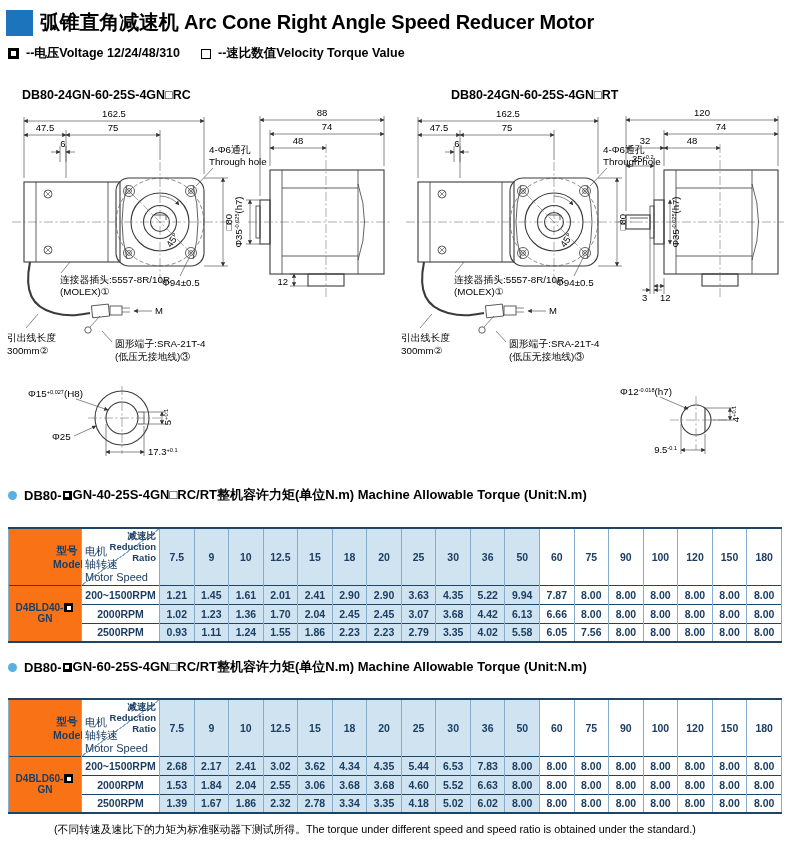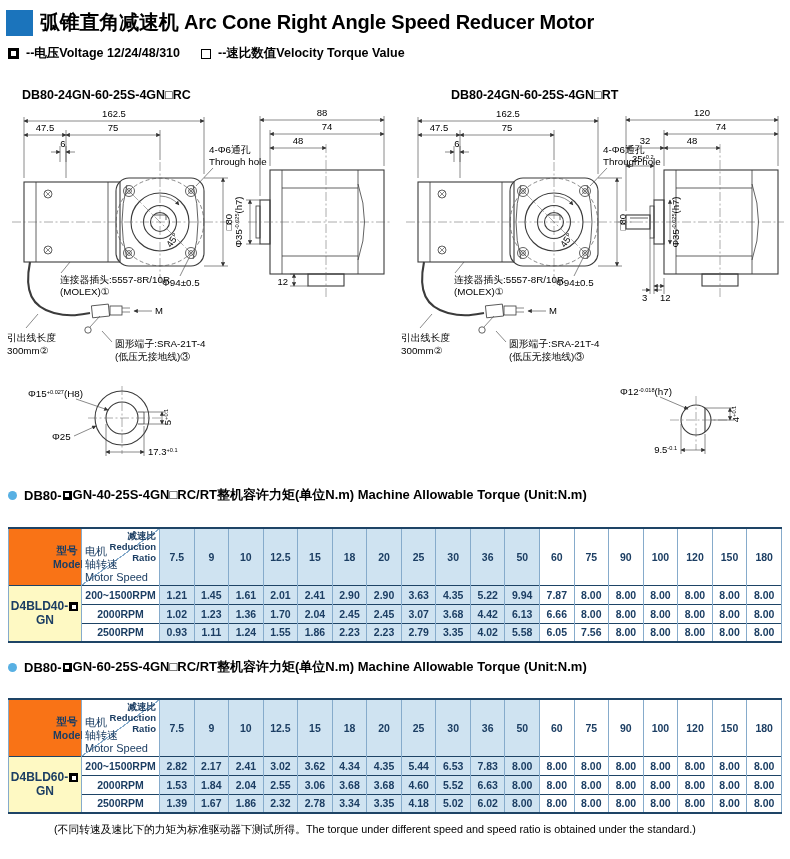--- a/index.html
+++ b/index.html
@@ -44,21 +44,21 @@
   table.tq th, table.tq td { border-left:1px solid #86abcb; border-right:1px solid #86abcb; text-align:center; color:#1c3e63; }
   table.tq .rh { font-size:10.5px; font-weight:bold; height:57px; vertical-align:middle; }
   table.tq .shade { background:#cfe3f1; }
   table.tq .mh { font-size:10.5px; font-weight:bold; background:#f97316;padding-left:44px; }
   table.tq .corner { position:relative; background:#fff; padding:0; height:57px; overflow:hidden;margin-top:26px; }
   table.tq .corner::before { content:""; position:absolute; left:0; top:0; width:100%; height:100%;
      background:linear-gradient(to bottom right, transparent calc(50% - 0.6px), #86abcb calc(50% - 0.6px), #86abcb calc(50% + 0.6px), transparent calc(50% + 0.6px)); }
   .c-tr { position:absolute; top:1px; right:3px; text-align:right; font-size:9.5px; font-weight:bold; line-height:1.18; white-space:pre-line; color:#1c3e63; }
   .c-bl { position:absolute; bottom:1px; left:3px; text-align:left; font-size:11px; font-weight:normal; line-height:1.18; white-space:pre-line; color:#1c3e63; }
   table.tq tbody tr { border-top:1.2px solid #1e4466; }
-  table.tq .model { font-size:12px; font-weight:bold; background:#fef9c3; }
+  table.tq .model { font-size:10px; font-weight:bold; background:#f97316; }
   table.tq .speed { font-size:10.5px; font-weight:bold; height:19px; background:#fff;margin-top:32px; }
   table.tq .val { font-size:10.5px; font-weight:bold; height:19px; }
 
   
   .note { position:absolute; left:8px; top:821px; width:778px; font-size:10.8px; line-height:1.5; }
   .note .ind { padding-left:46px; }
   .swatch { display:inline-block; width:17px; height:9px; background:#cfe3f1; border:1px solid #7fa6c8; vertical-align:-1px; margin:0 3px; }
 </style>
 </head>
 <body>
@@ -535,21 +535,21 @@
             <th class="rh">100</th>
             <th class="rh">120</th>
             <th class="rh">150</th>
             <th class="rh">180</th>
           </tr>
         </thead>
         <tbody>
           <tr>
             <td class="model" rowspan="3">D4BLD60-<span class="vbox s"><span></span></span>GN</td>
             <td class="speed">200~1500RPM</td>
-            <td class="val shade">2.82</td>
+            <td class="val shade">2.68</td>
             <td class="val shade">2.17</td>
             <td class="val shade">2.41</td>
             <td class="val shade">3.02</td>
             <td class="val shade">3.62</td>
             <td class="val shade">4.34</td>
             <td class="val shade">4.35</td>
             <td class="val shade">5.44</td>
             <td class="val shade">6.53</td>
             <td class="val shade">7.83</td>
             <td class="val shade">8.00</td>

